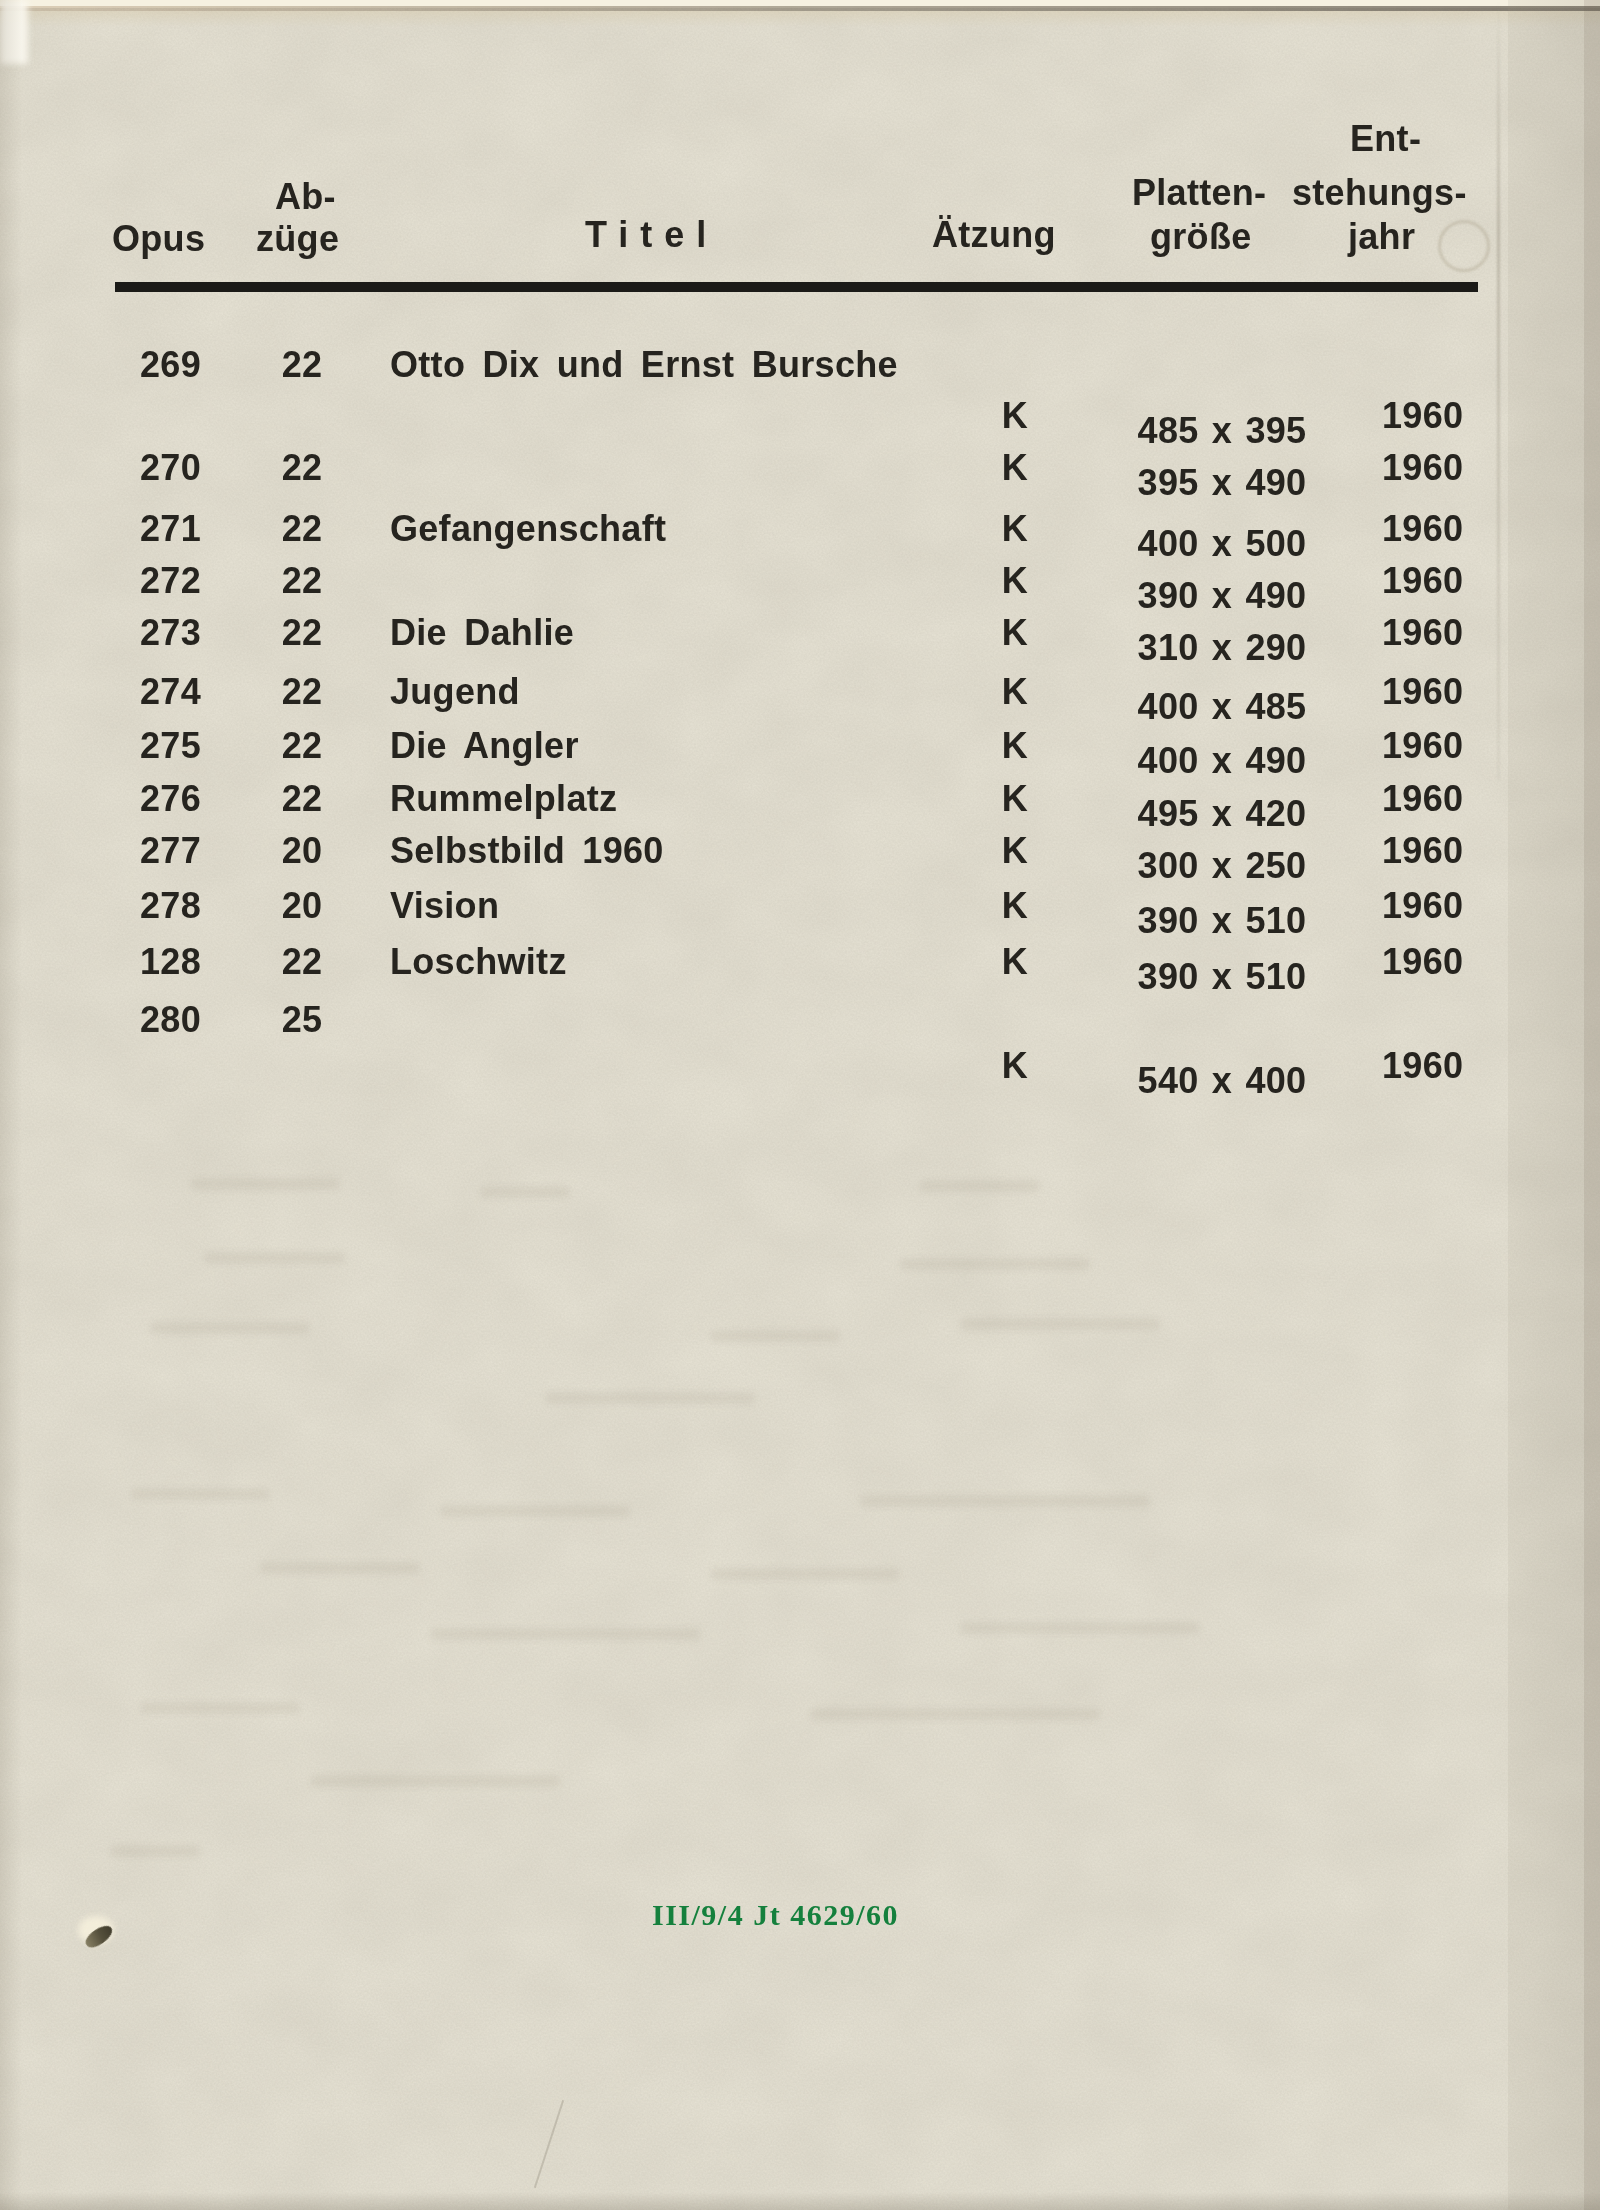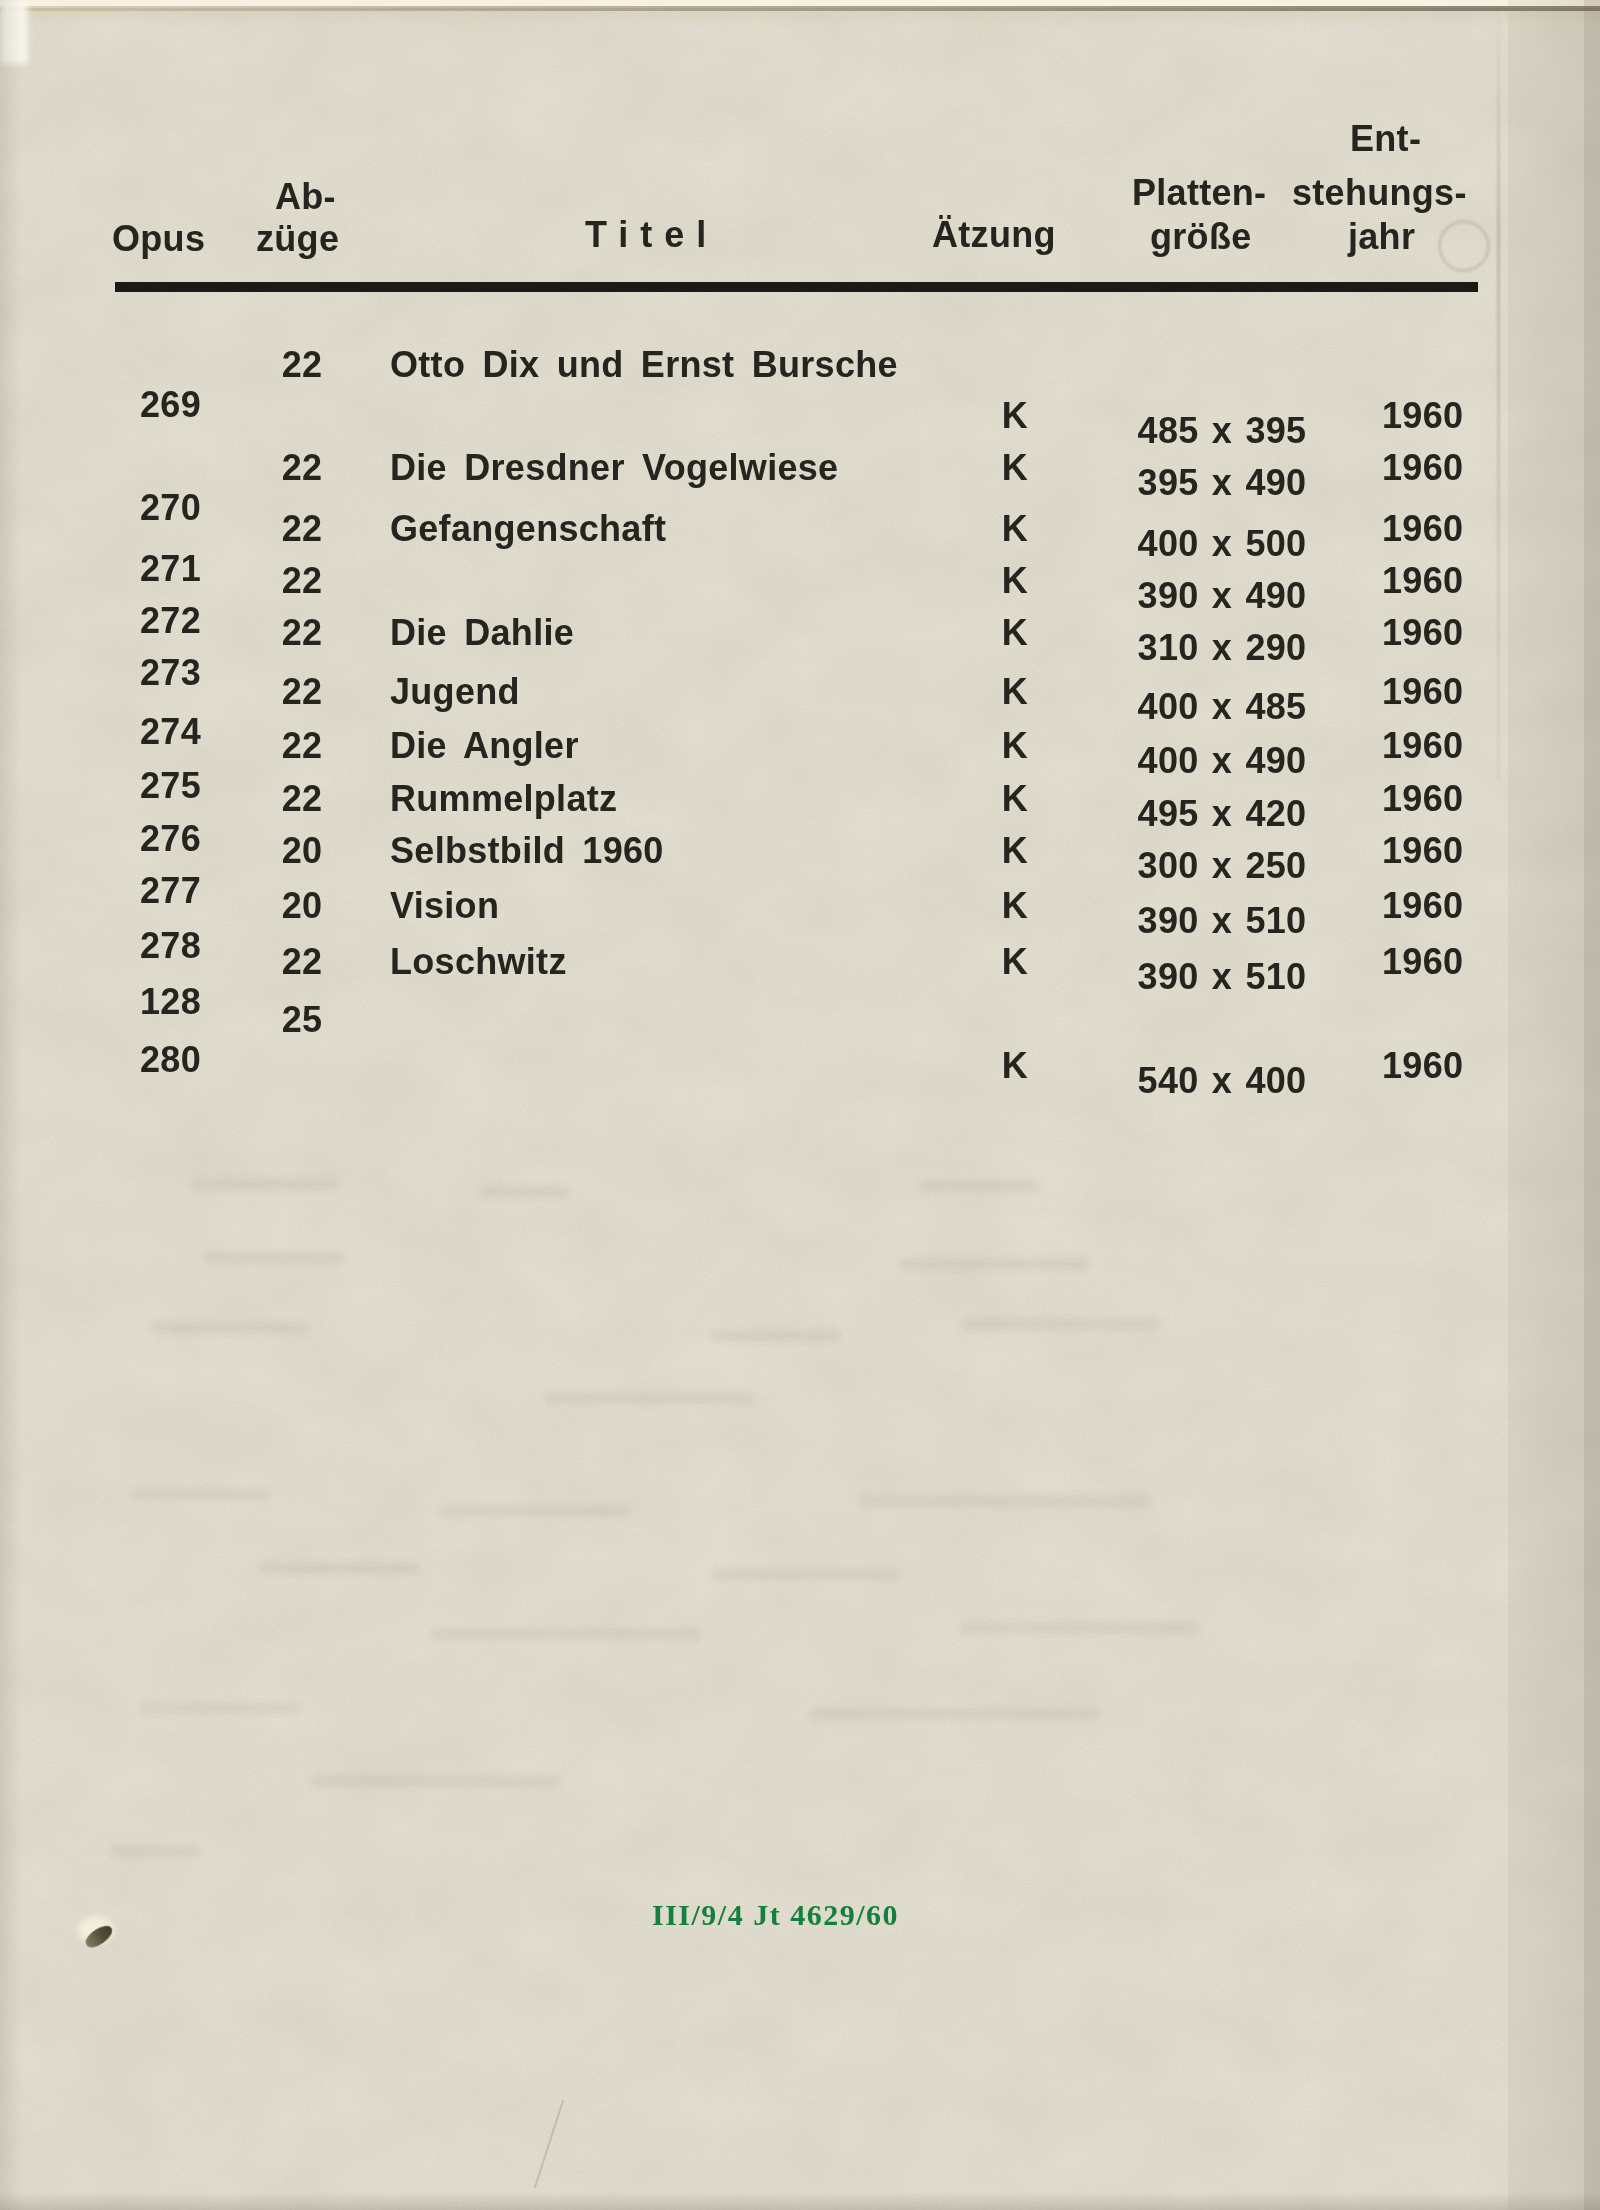--- a/index.html
+++ b/index.html
@@ -38,21 +38,21 @@
                  background:linear-gradient(100deg,#8a8266 0%, #55503c 55%, #3e3a2b 100%);
                  border-radius:45% 55% 50% 50%; transform:rotate(-36deg); filter:blur(.4px); }
   .smudge { position:absolute; height:12px; background:rgba(138,132,112,.10);
             filter:blur(3px); border-radius:6px; pointer-events:none; }
   
   .hdr { position:absolute; line-height:36px; font-size:36px; font-weight:600; letter-spacing:.3px; white-space:nowrap; }
   .rule { position:absolute; left:115px; top:282px; width:1363px; height:10px; background:#1b1a17; }
   .row { position:absolute; left:0; width:1600px; height:46px; line-height:46px;
          font-size:36px; font-weight:600; letter-spacing:.3px; white-space:nowrap; }
   .cell { position:absolute; top:0; }
-  .c-opus  { left:140px; width:100px;margin-top:40px; }
+  .c-opus  { left:140px; width:100px; }
   .c-ab    { left:266px; width:72px; text-align:center; }
   .c-titel { left:390px; word-spacing:7px; }
   .c-k     { left:986px; width:58px; text-align:center; }
   .c-size  { left:1118px; width:208px; text-align:center; word-spacing:3px;margin-top:15px; }
   .c-year  { left:1382px; }
   .imprint { position:absolute; left:652px; top:1898px; font-family:"Liberation Serif", serif;
              font-size:30px; font-weight:600; letter-spacing:1.5px; color:#15803d; white-space:nowrap; }
 </style>
 </head>
 <body>
@@ -130,21 +130,20 @@
     </div>
     <div class="row" style="top:393px;">
       <span class="cell c-k">K</span>
       <span class="cell c-size">485 x 395</span>
       <span class="cell c-year">1960</span>
     </div>
 
     <div class="row" style="top:445px;">
       <span class="cell c-opus">270</span>
       <span class="cell c-ab">22</span>
-      <span class="cell c-titel">Die Dresdner Vogelwiese</span>
       <span class="cell c-k">K</span>
       <span class="cell c-size">395 x 490</span>
       <span class="cell c-year">1960</span>
     </div>
 
     <div class="row" style="top:506px;">
       <span class="cell c-opus">271</span>
       <span class="cell c-ab">22</span>
       <span class="cell c-titel">Gefangenschaft</span>
       <span class="cell c-k">K</span>

